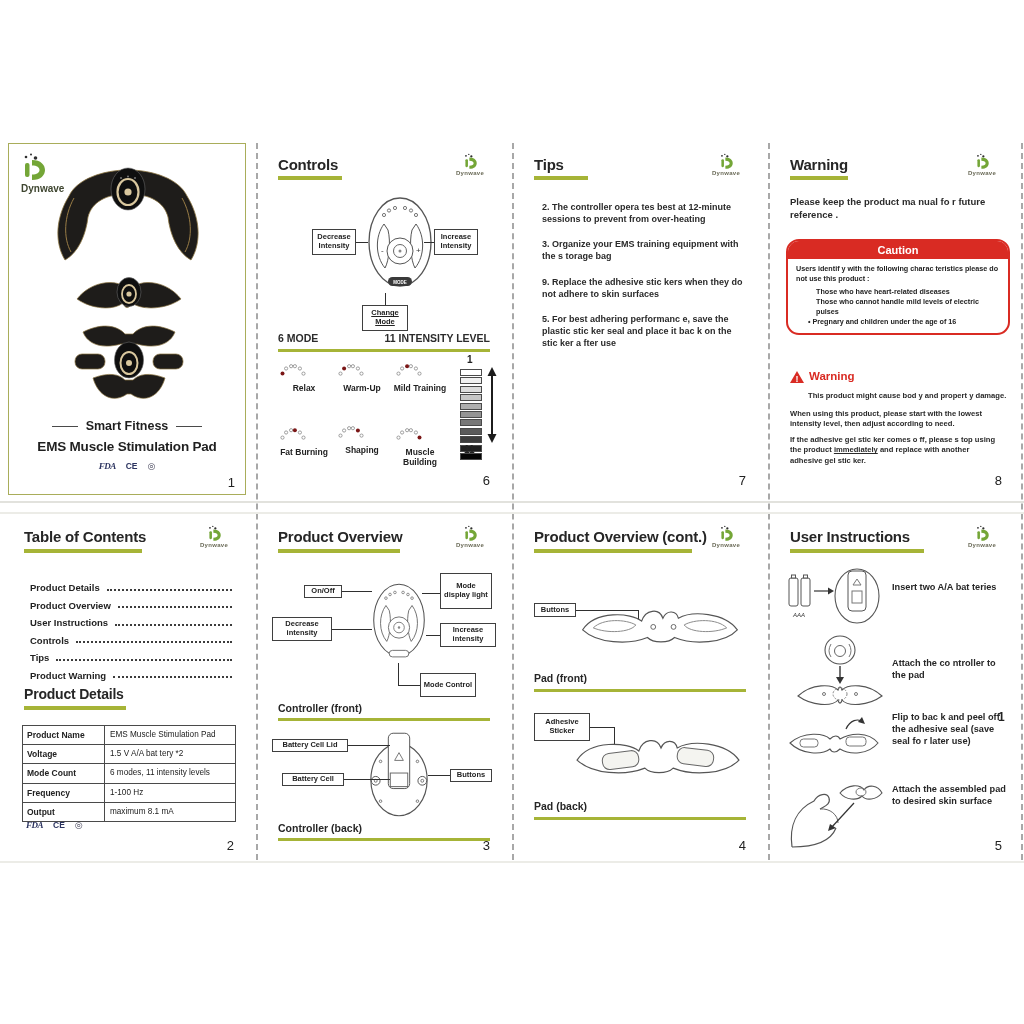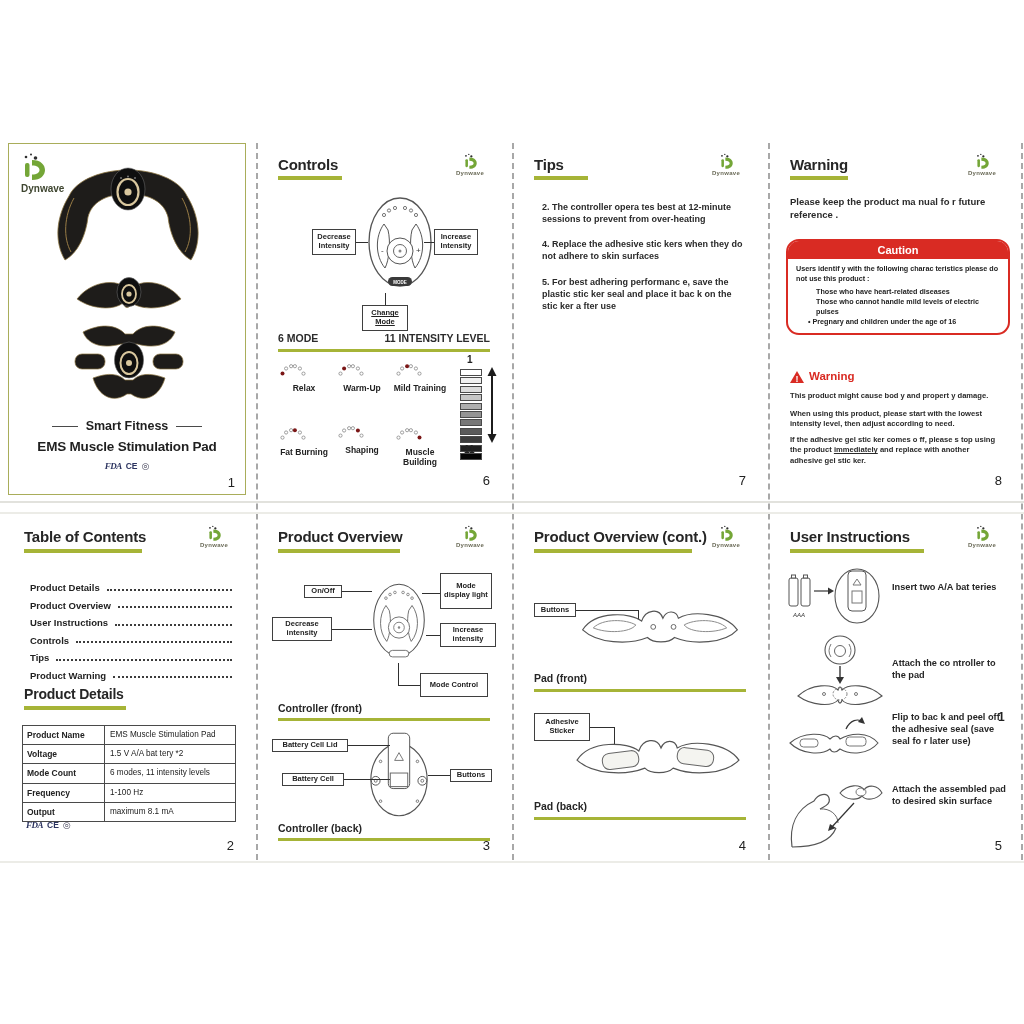--- a/index.html
+++ b/index.html
@@ -39,21 +39,21 @@
 
   .tocrow{display:flex;align-items:flex-end;height:17.5px;}
   .tocrow .lbl{font:700 9.5px/1 "Liberation Sans",sans-serif;white-space:nowrap;color:#222;}
   .leader{flex:1;margin:0 0 2px 7px;border-bottom:2px dotted #3c3c3c;}
 
   .dtable{position:absolute;left:14px;top:210px;width:212px;border:1px solid #4a4a4a;border-bottom:none;}
   .drow{display:grid;grid-template-columns:82px 1fr;border-bottom:1px solid #4a4a4a;}
   .drow .k{font:700 8.5px/1.2 "Liberation Sans",sans-serif;padding:4px 4px;border-right:1px solid #4a4a4a;color:#222;}
   .drow .v{font:400 8.2px/1.2 "Liberation Sans",sans-serif;padding:4px 5px;color:#222;}
 
-  .certs{display:flex;align-items:center;gap:4px;}
+  .certs{display:flex;align-items:center;gap:10px;}
   .fda{font:800 9px/1 "Liberation Serif",serif;font-style:italic;color:#2c3460;letter-spacing:-.5px;}
   .ce{font:700 8.5px/1 "Liberation Sans",sans-serif;color:#2c3460;}
   .omark{font:400 9px/1 "DejaVu Sans",sans-serif;color:#44445a;}
 
   .modecell{position:absolute;width:56px;text-align:center;}
   .modecell .mlabel{font:700 8.5px/1.15 "Liberation Sans",sans-serif;color:#222;margin-top:1px;}
   .ibar{position:absolute;left:196px;top:226px;width:22px;}
   .ibar .seg{height:5px;border:1px solid #4a4a4a;margin-bottom:1.4px;}
   .ilabel{position:absolute;font:700 10px/1 "Liberation Sans",sans-serif;color:#222;}
 
@@ -278,21 +278,22 @@
         <circle cx="5" cy="5" r="1.6" fill="#2f2f2f"></circle>
           <circle cx="10" cy="2.5" r="1.2" fill="#2f2f2f"></circle>
           <circle cx="14.5" cy="6" r="2" fill="#2f2f2f"></circle>
         <rect x="4" y="11" width="4.5" height="14" rx="2" fill="#74a637"></rect>
         <path d="M11 8 C20 8 24 13 24 18 C24 23 20 28 11 28 L11 22.5 C16 22.5 18.5 20.5 18.5 18 C18.5 15.5 16 13.5 11 13.5 Z" fill="#74a637"></path>
       </svg>
       <div class="bname">Dynwave</div>
     </div>
     <div class="tiptext">
       <p>2. The controller opera tes best at 12-minute sessions to prevent from over-heating</p>
-      <p>4. Replace the adhesive stic kers when they do not adhere to skin surfaces</p>
+      <p>3. Organize your EMS training equipment with the s torage bag</p>
+      <p>9. Replace the adhesive stic kers when they do not adhere to skin surfaces</p>
       <p>5. For best adhering performanc e, save the plastic stic ker seal and place it bac k on the stic ker a fter use</p>
     </div>
     <div class="pagenum">7</div>
   </section>
 
   <section class="panel row1" style="left:776px;">
     <div class="ptitle" style="left:14px;top:14px;">Warning</div>
     <div class="rule" style="left:14px;top:33px;width:58px;"></div>
     <div class="logo">
       <svg width="15" height="17" viewBox="0 0 26 30">
@@ -317,21 +318,21 @@
       </div>
     </div>
 
     <div class="sub-warn" style="left:14px;top:228px;">
       <svg width="14" height="12" viewBox="0 0 14 12">
         <polygon points="7,0 14,12 0,12" fill="#d92b23"></polygon>
         <text x="7" y="10.5" font-size="9" font-weight="bold" fill="#fff" text-anchor="middle">!</text>
       </svg>
       <span class="swt">Warning</span>
     </div>
-    <p class="warnp" style="left:14px;top:248px;">This product might cause bod y and propert y damage.</p>
+    <p class="warnp" style="left:32px;top:248px;">This product might cause bod y and propert y damage.</p>
     <p class="warnp" style="left:14px;top:266px;">When using this product, please start with the lowest intensity level, then adjust according to need.</p>
     <p class="warnp" style="left:14px;top:292px;"><span>If the adhesive gel stic ker comes o ff, please s top using the product </span><u>immediately</u><span> and replace with another adhesive gel stic ker.</span></p>
 
     <div class="pagenum">8</div>
   </section>
 
   <section class="panel row2" style="left:8px;width:240px;">
     <div class="ptitle" style="left:16px;top:14px;">Table of Contents</div>
     <div class="rule" style="left:16px;top:34px;width:118px;"></div>
     <div class="logo">
@@ -439,21 +440,21 @@
     <div class="lbox" style="left:40px;top:70px;width:38px;height:13px;">On/Off</div>
     <div class="conn" style="left:78px;top:76px;width:30px;height:1px;"></div>
     <div class="lbox" style="left:176px;top:58px;width:52px;height:36px;">Mode display light</div>
     <div class="conn" style="left:158px;top:78px;width:18px;height:1px;"></div>
     <div class="lbox" style="left:8px;top:102px;width:60px;height:24px;">Decrease intensity</div>
     <div class="conn" style="left:68px;top:114px;width:40px;height:1px;"></div>
     <div class="lbox" style="left:176px;top:108px;width:56px;height:24px;">Increase intensity</div>
     <div class="conn" style="left:162px;top:120px;width:14px;height:1px;"></div>
     <div class="conn" style="left:134px;top:148px;width:1px;height:22px;"></div>
     <div class="conn" style="left:134px;top:170px;width:22px;height:1px;"></div>
-    <div class="lbox" style="left:156px;top:158px;width:68px;height:24px;text-align:center;">Mode Control</div>
+    <div class="lbox" style="left:156px;top:158px;width:56px;height:24px;text-align:center;">Mode Control</div>
 
     <div class="caption" style="left:14px;top:188px;">Controller (front)</div>
     <div class="caprule" style="left:14px;top:203px;width:212px;"></div>
 
     <svg style="position:absolute;left:102px;top:214px;" width="66" height="90" viewBox="0 0 68 92">
       <ellipse cx="34" cy="52" rx="29" ry="37" fill="#fff" stroke="#555" stroke-width="1.2"></ellipse>
       <rect x="23" y="4" width="22" height="57" rx="5" fill="#fff" stroke="#555"></rect>
       <polygon points="34,24 29.5,32 38.5,32" fill="none" stroke="#777"></polygon>
       <rect x="25" y="45" width="18" height="14" fill="#fff" stroke="#666"></rect>
       <circle cx="10" cy="53" r="4.5" fill="#fff" stroke="#555"></circle>

